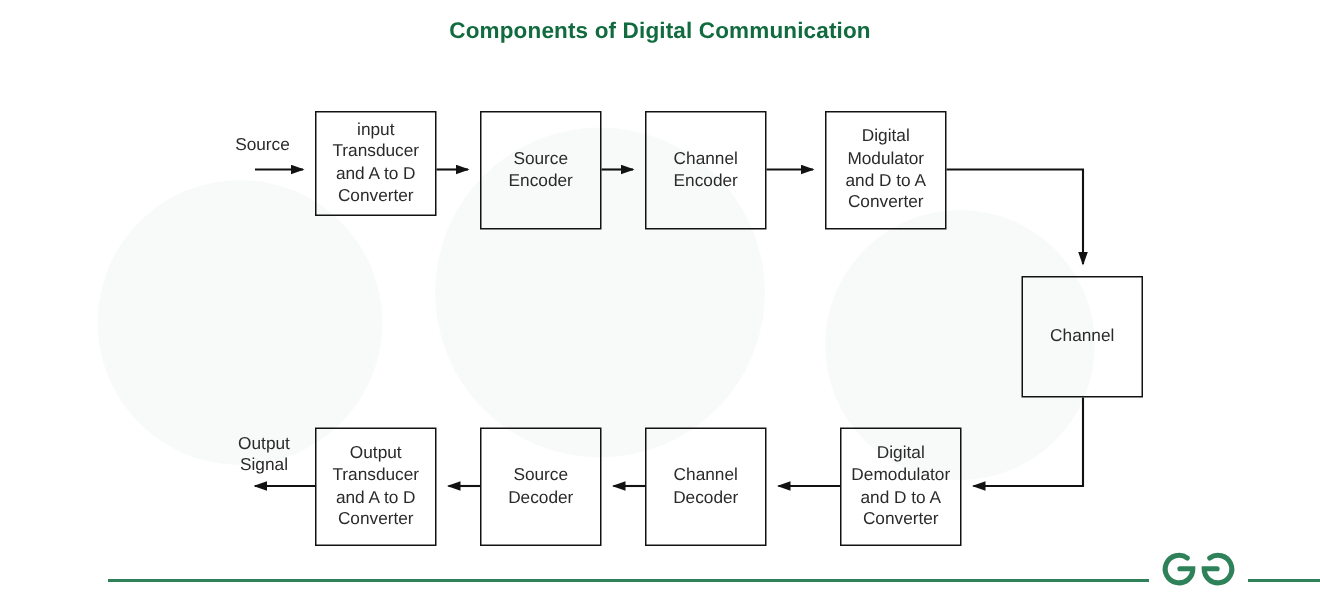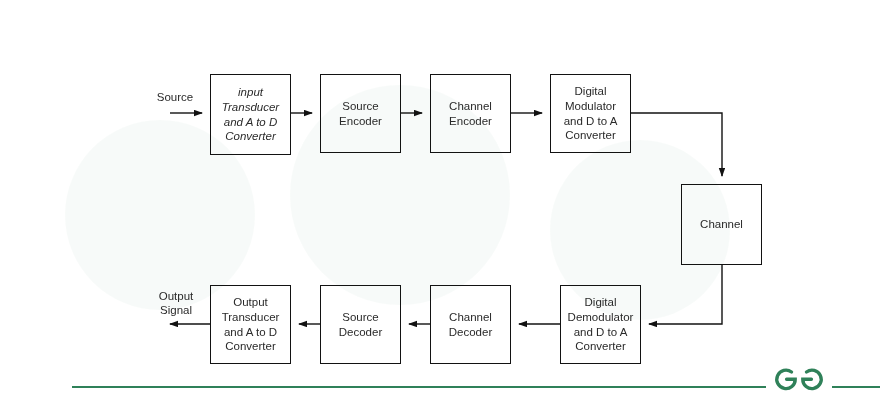--- a/index.html
+++ b/index.html
@@ -109,20 +109,21 @@
 <svg id="watermark" viewBox="0 0 880 409">
   <g fill="#2f8159">
     <circle cx="160" cy="215" r="95"></circle>
     <circle cx="400" cy="195" r="110"></circle>
     <circle cx="640" cy="230" r="90"></circle>
   </g>
 </svg>
 
 <div id="canvas">
 
+  <div id="title">Components of Digital Communication</div>
 
   <svg id="wires" viewBox="0 0 880 409">
     <defs>
       <marker id="arrowR" markerWidth="9" markerHeight="9" refX="8" refY="3.2" orient="auto" markerUnits="userSpaceOnUse">
         <path d="M0,0 L9,3.2 L0,6.4 z" fill="#121212"></path>
       </marker>
     </defs>
     <g stroke="#121212" stroke-width="1.4" fill="none">
 
       <line x1="170" y1="113" x2="202" y2="113" marker-end="url(#arrowR)"></line>
@@ -145,21 +146,21 @@
 
       <line x1="210" y1="324" x2="170" y2="324" marker-end="url(#arrowR)"></line>
     </g>
   </svg>
 
   <div class="edge-label" style="left: 150px; top: 91px; width: 50px; white-space: pre-line;">Source</div>
 
   <div class="edge-label" style="left: 148px; top: 290px; width: 56px; white-space: pre-line;">Output
 Signal</div>
 
-  <div class="box" style="left: 210px; top: 74px; width: 81px; height: 81px; white-space: pre-line; font-style: italic;">input
+  <div class="box" style="left: 210px; top: 74px; width: 81px; height: 70px; white-space: pre-line;">input
 Transducer
 and A to D
 Converter</div>
 
   <div class="box" style="left: 320px; top: 74px; width: 81px; height: 79px; white-space: pre-line;">Source
 Encoder</div>
 
   <div class="box" style="left: 430px; top: 74px; width: 81px; height: 79px; white-space: pre-line;">Channel
 Encoder</div>
 

